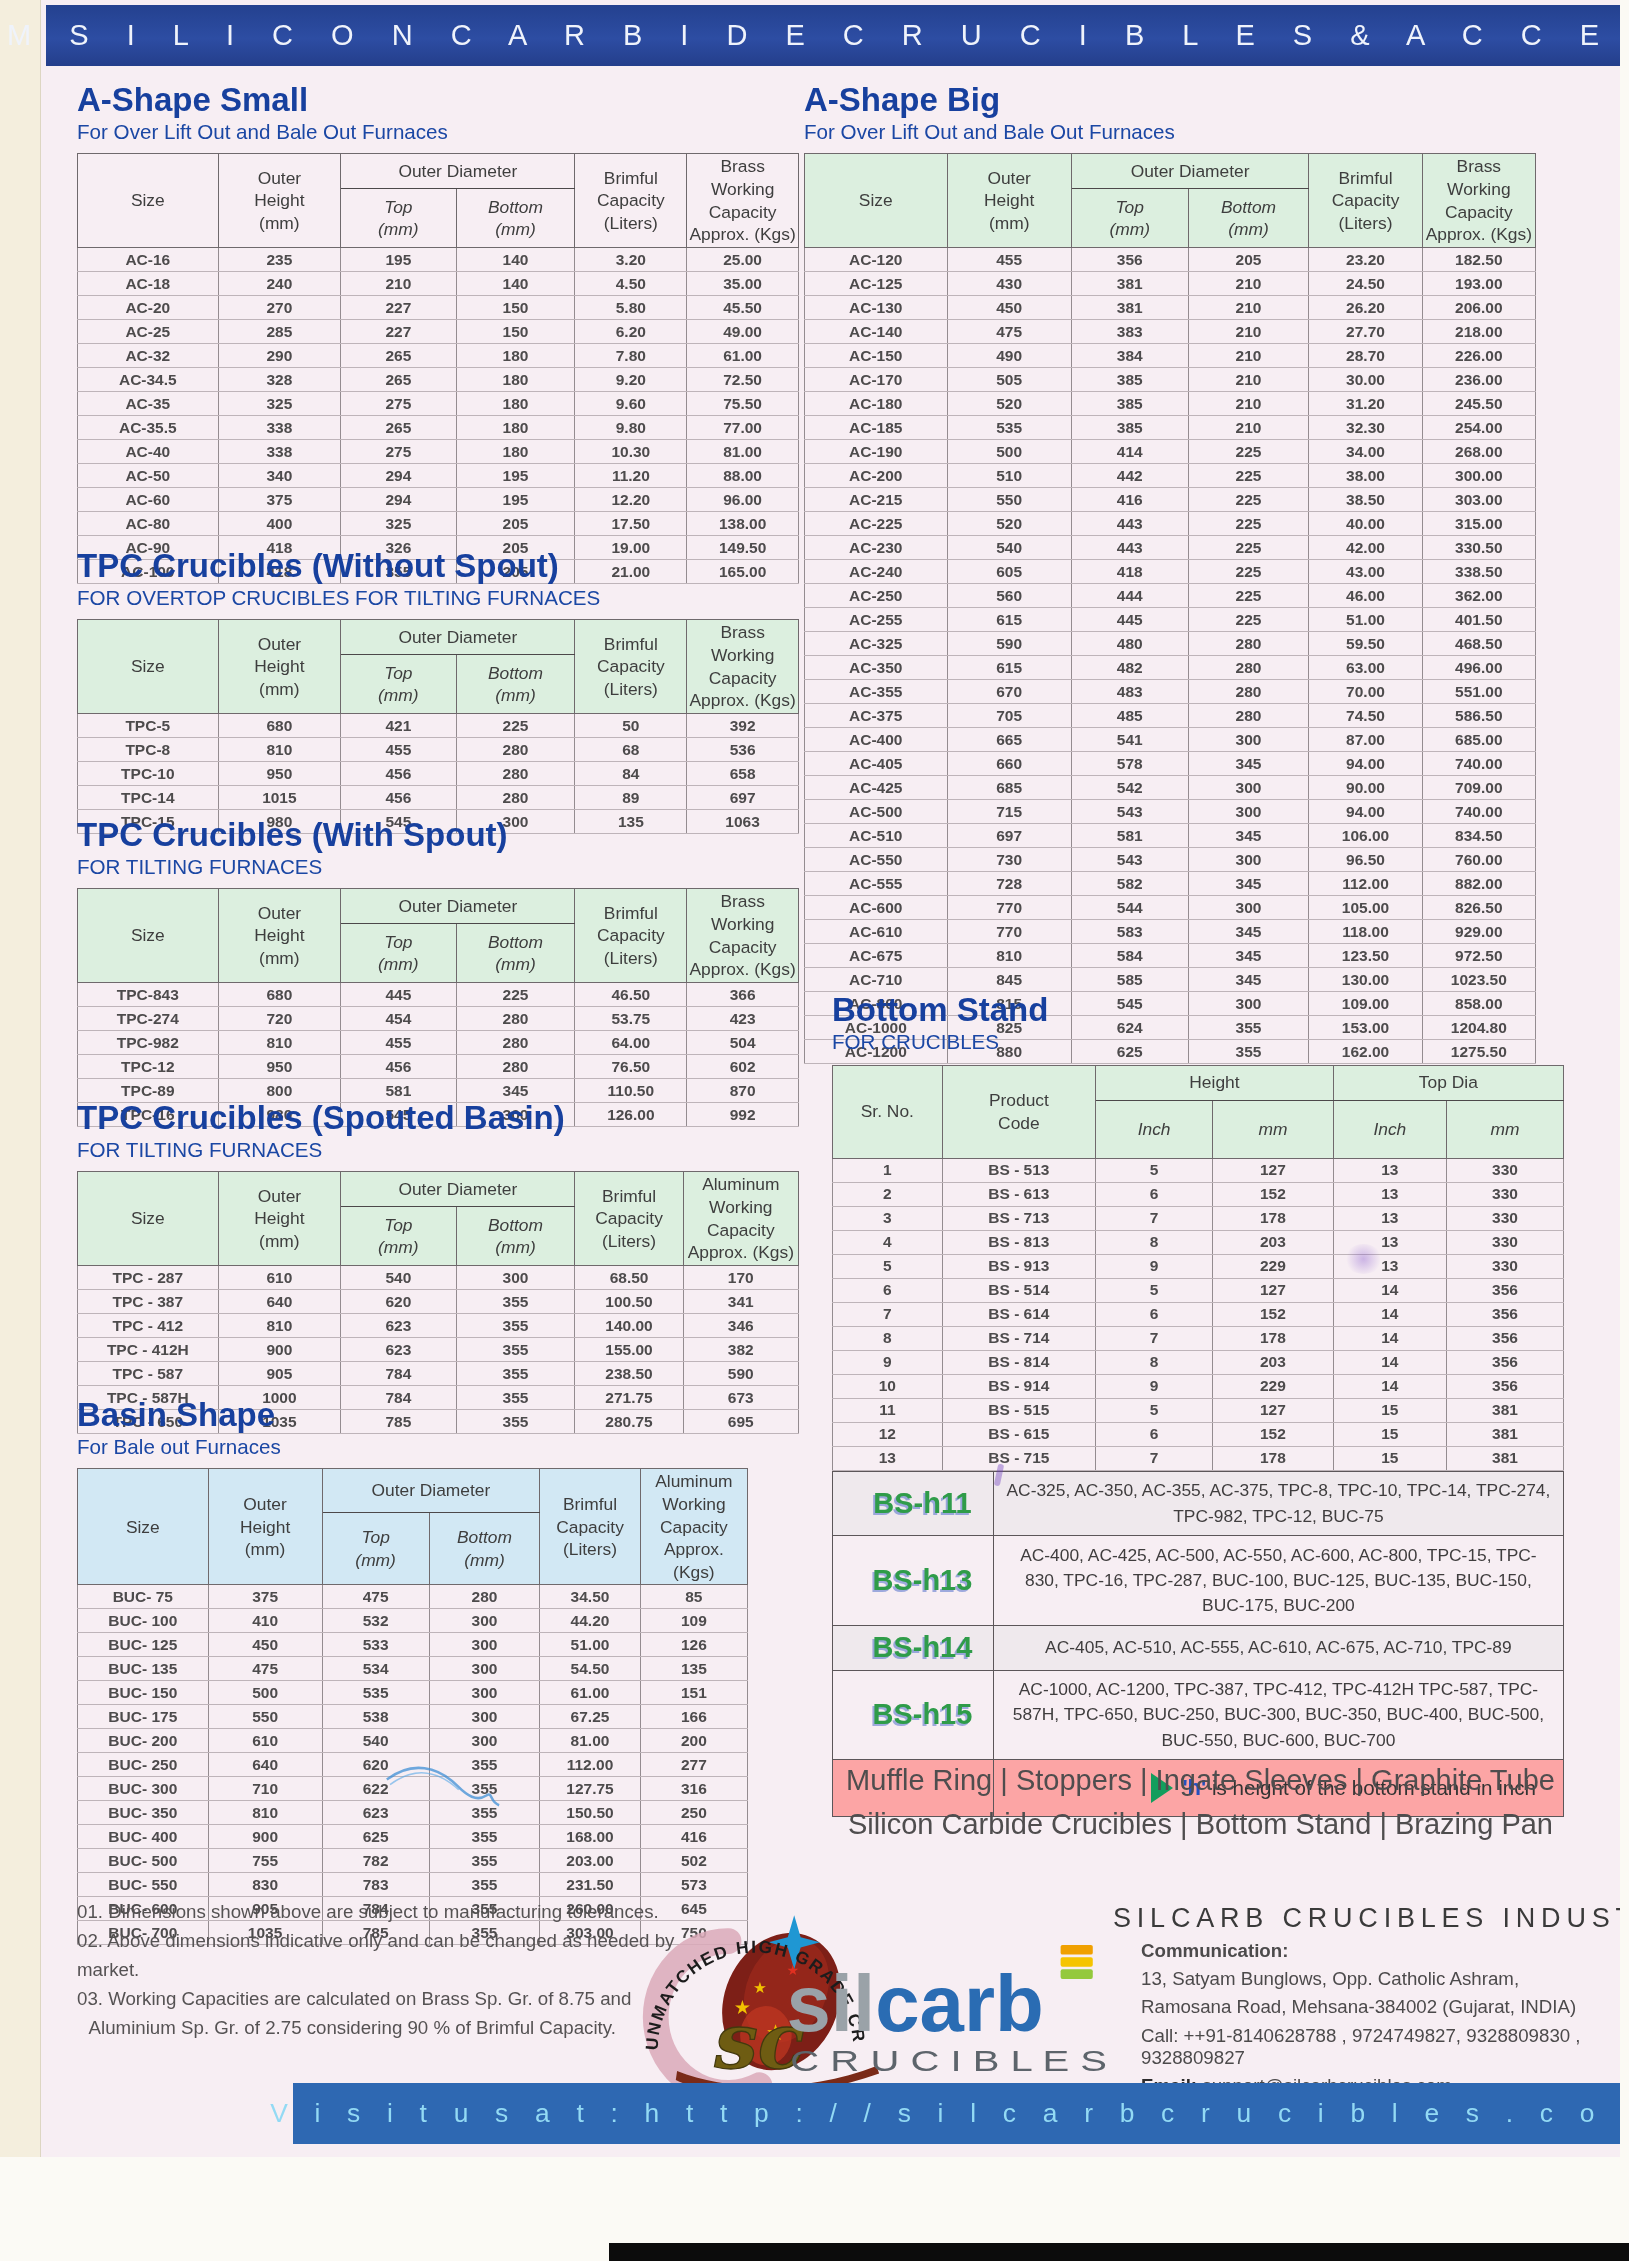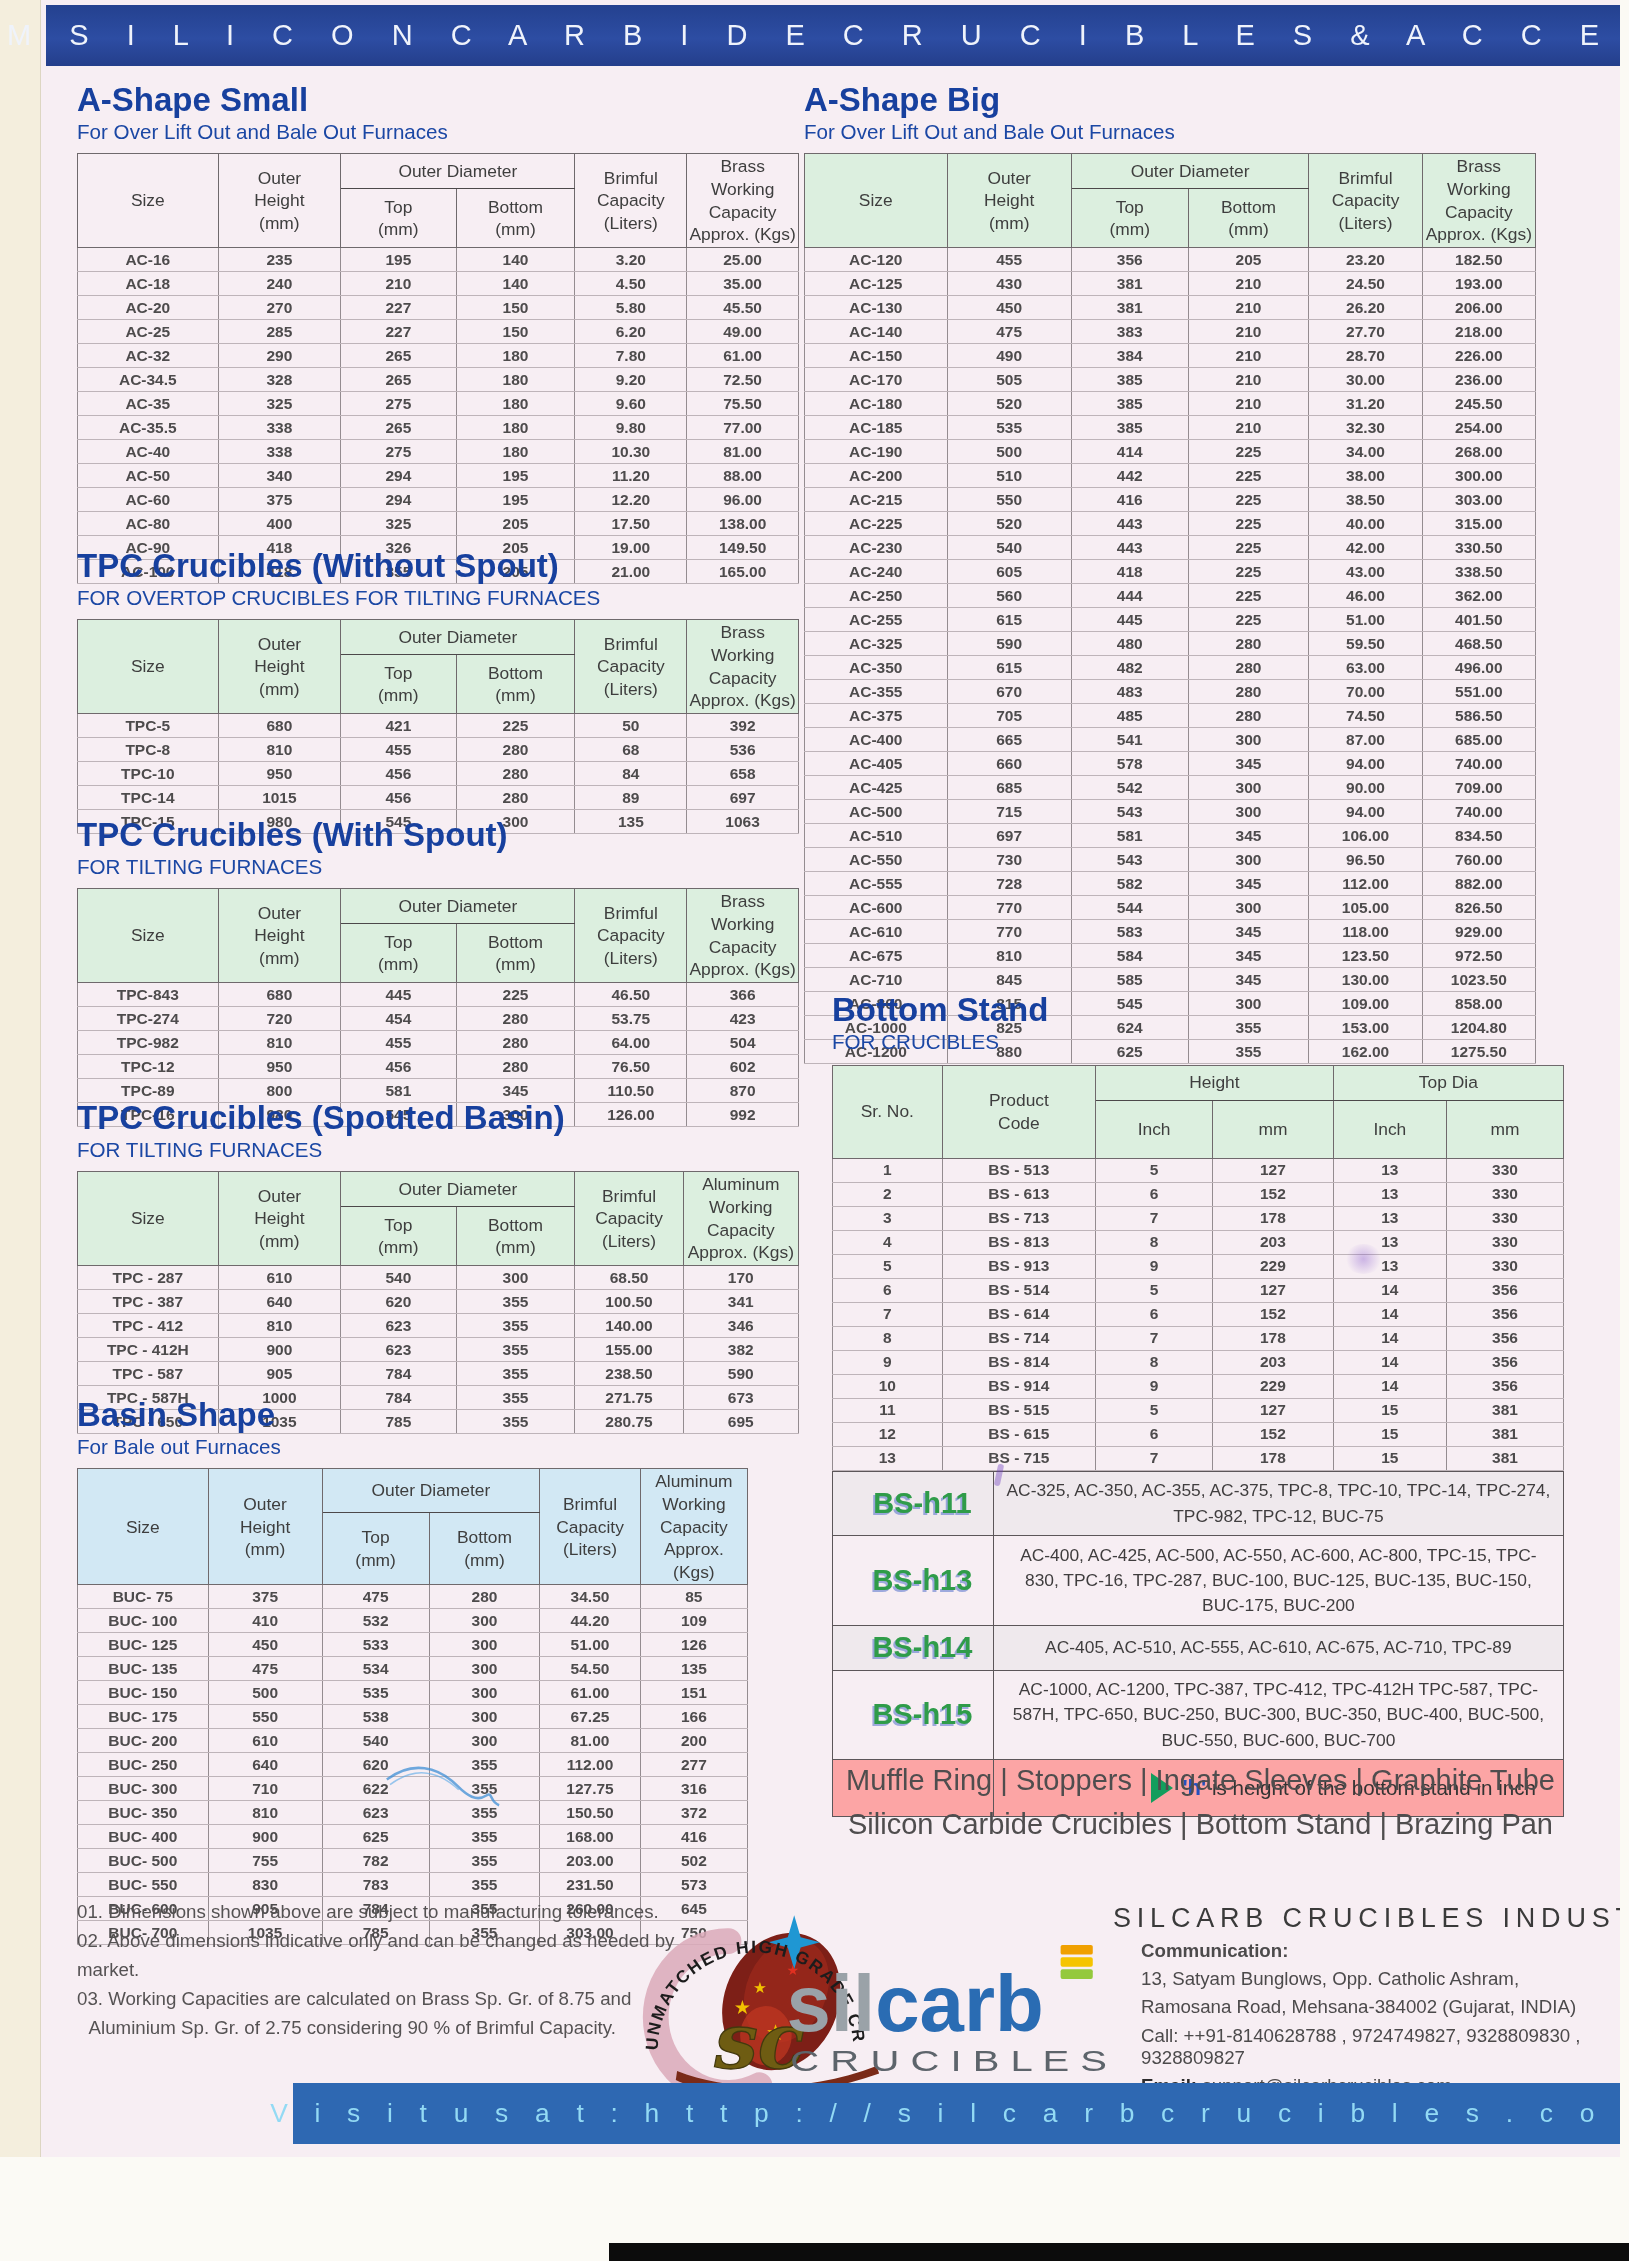--- a/index.html
+++ b/index.html
@@ -14,21 +14,21 @@
   .banner span{color:#eff3fb;font-size:29px;font-weight:500;letter-spacing:15px;white-space:nowrap;}
 
   .sec-title{font-size:33px;font-weight:700;color:#17409e;line-height:1;white-space:nowrap;}
   .sec-sub{font-size:20.6px;font-weight:500;color:#1b47a4;line-height:1;margin-top:6.4px;white-space:nowrap;}
 
   table.spec{border-collapse:collapse;table-layout:fixed;width:100%;border:1.9px solid #4c484a;background:transparent;}
   table.spec th{font-weight:400;color:#3e3e3e;font-size:17.4px;white-space:pre-line;line-height:1.3;vertical-align:middle;text-align:center;border:1.3px solid #6f696c;}
   table.spec td{font-weight:700;color:#4d4b4c;font-size:15.5px;text-align:center;vertical-align:middle;height:21px;line-height:1;border-left:1.3px solid #948c90;border-right:1.3px solid #948c90;border-top:0.6px solid #beb4b9;border-bottom:0.6px solid #beb4b9;}
   table.spec thead{border-bottom:1.9px solid #4c484a;}
   table.spec thead tr:first-child th{height:32px;}
-  table.spec thead tr:last-child th{height:55px;}
+  table.spec thead tr:last-child th{height:55px;font-style:italic;}
   table.spec th.od{border-bottom:1.9px solid #4c484a;}
   .hdr-green thead th{background:#dcefdf;}
   .hdr-blue  thead th{background:#d2e8f4;}
   .hdr-plain thead th{background:transparent;}
   .rh31 td{height:20px;}
   .rh34 td{height:22px;}
 
   table.bsh{border-collapse:collapse;table-layout:fixed;width:100%;border:1.9px solid #4c484a;}
   table.bsh td{border:1.3px solid #5c5659;vertical-align:middle;}
   .bsh-code{font-size:29px;font-weight:700;color:#2f9c49;text-align:center;text-shadow:-1.9px 1.9px 0 rgba(47,84,196,0.45);padding-left:20px;}
@@ -577,21 +577,21 @@
             <td>355</td>
             <td>127.75</td>
             <td>316</td>
           </tr>
           <tr>
             <td>BUC- 350</td>
             <td>810</td>
             <td>623</td>
             <td>355</td>
             <td>150.50</td>
-            <td>372</td>
+            <td>250</td>
           </tr>
           <tr>
             <td>BUC- 400</td>
             <td>900</td>
             <td>625</td>
             <td>355</td>
             <td>168.00</td>
             <td>416</td>
           </tr>
           <tr>

